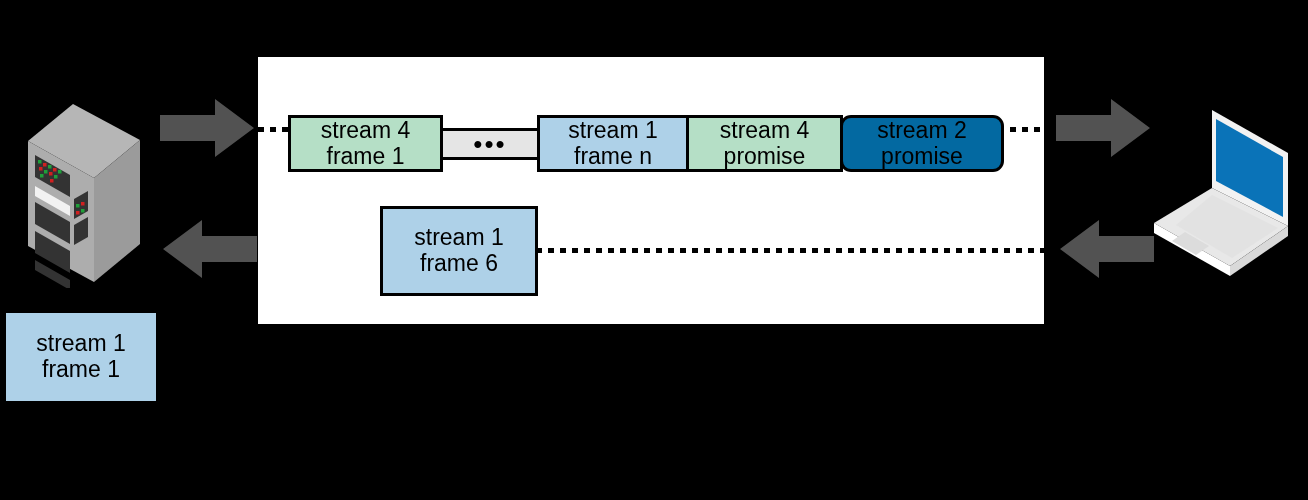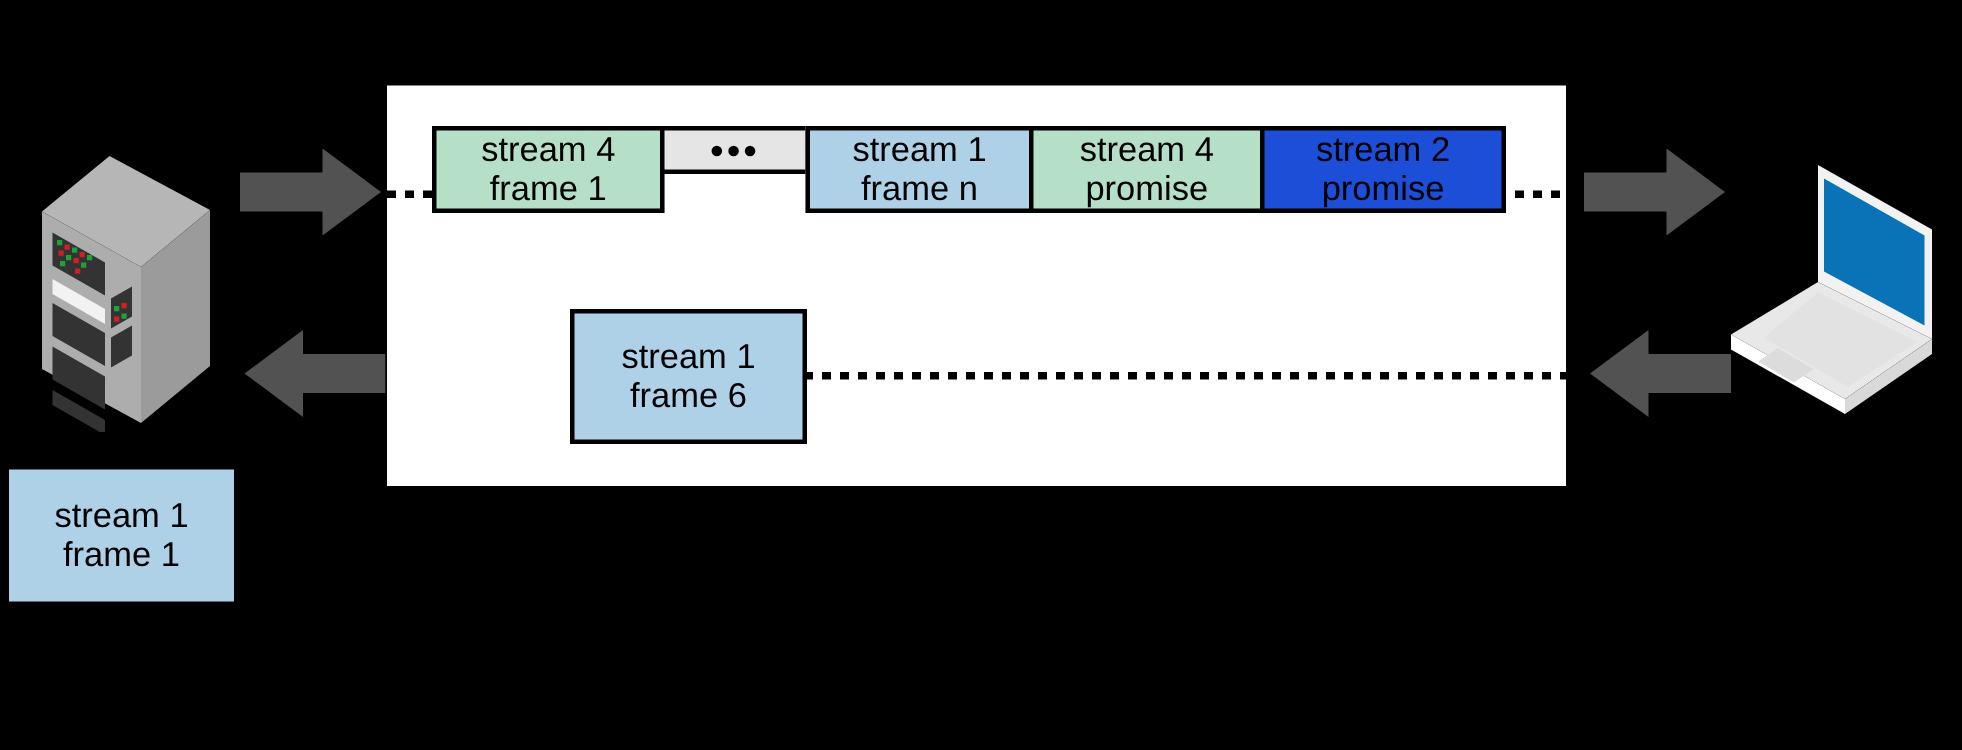--- a/index.html
+++ b/index.html
@@ -26,41 +26,41 @@
     background: #ffffff;
   }
 
   
   #frame-row {
     position: absolute;
     left: 288px;
     top: 84px;
     height: 119px;
     display: flex;
-    align-items: flex-start;
+    align-items: center;
   }
   .frame-box {
     box-sizing: border-box;
     border: 3px solid #000000;
     margin-right: -3px;
     display: flex;
     flex-direction: column;
     align-items: center;
     justify-content: center;
     line-height: 1.12;
     font-size: 23px;
     color: #000000;
     text-align: center;
     padding: 0 6px;
   }
   .frame-box .l2.italic {
   }
   .c-green  { background: #b5dfc6; }
   .c-blue   { background: #aed1e8; }
-  .c-orange { background: #1d4ed8; }
+  .c-orange { background: #0369a1; border-radius: 11px; }
   .c-gray   { background: #e5e5e5; }
 
   .w-green1  { width: 155px; }
   .w-ellip   { width: 100px; }
   .w-blue1   { width: 152px; }
   .w-green2  { width: 157px; }
   .w-orange1 { width: 164px; }
 
   .ellipsis-dots {
     font-size: 26px;

